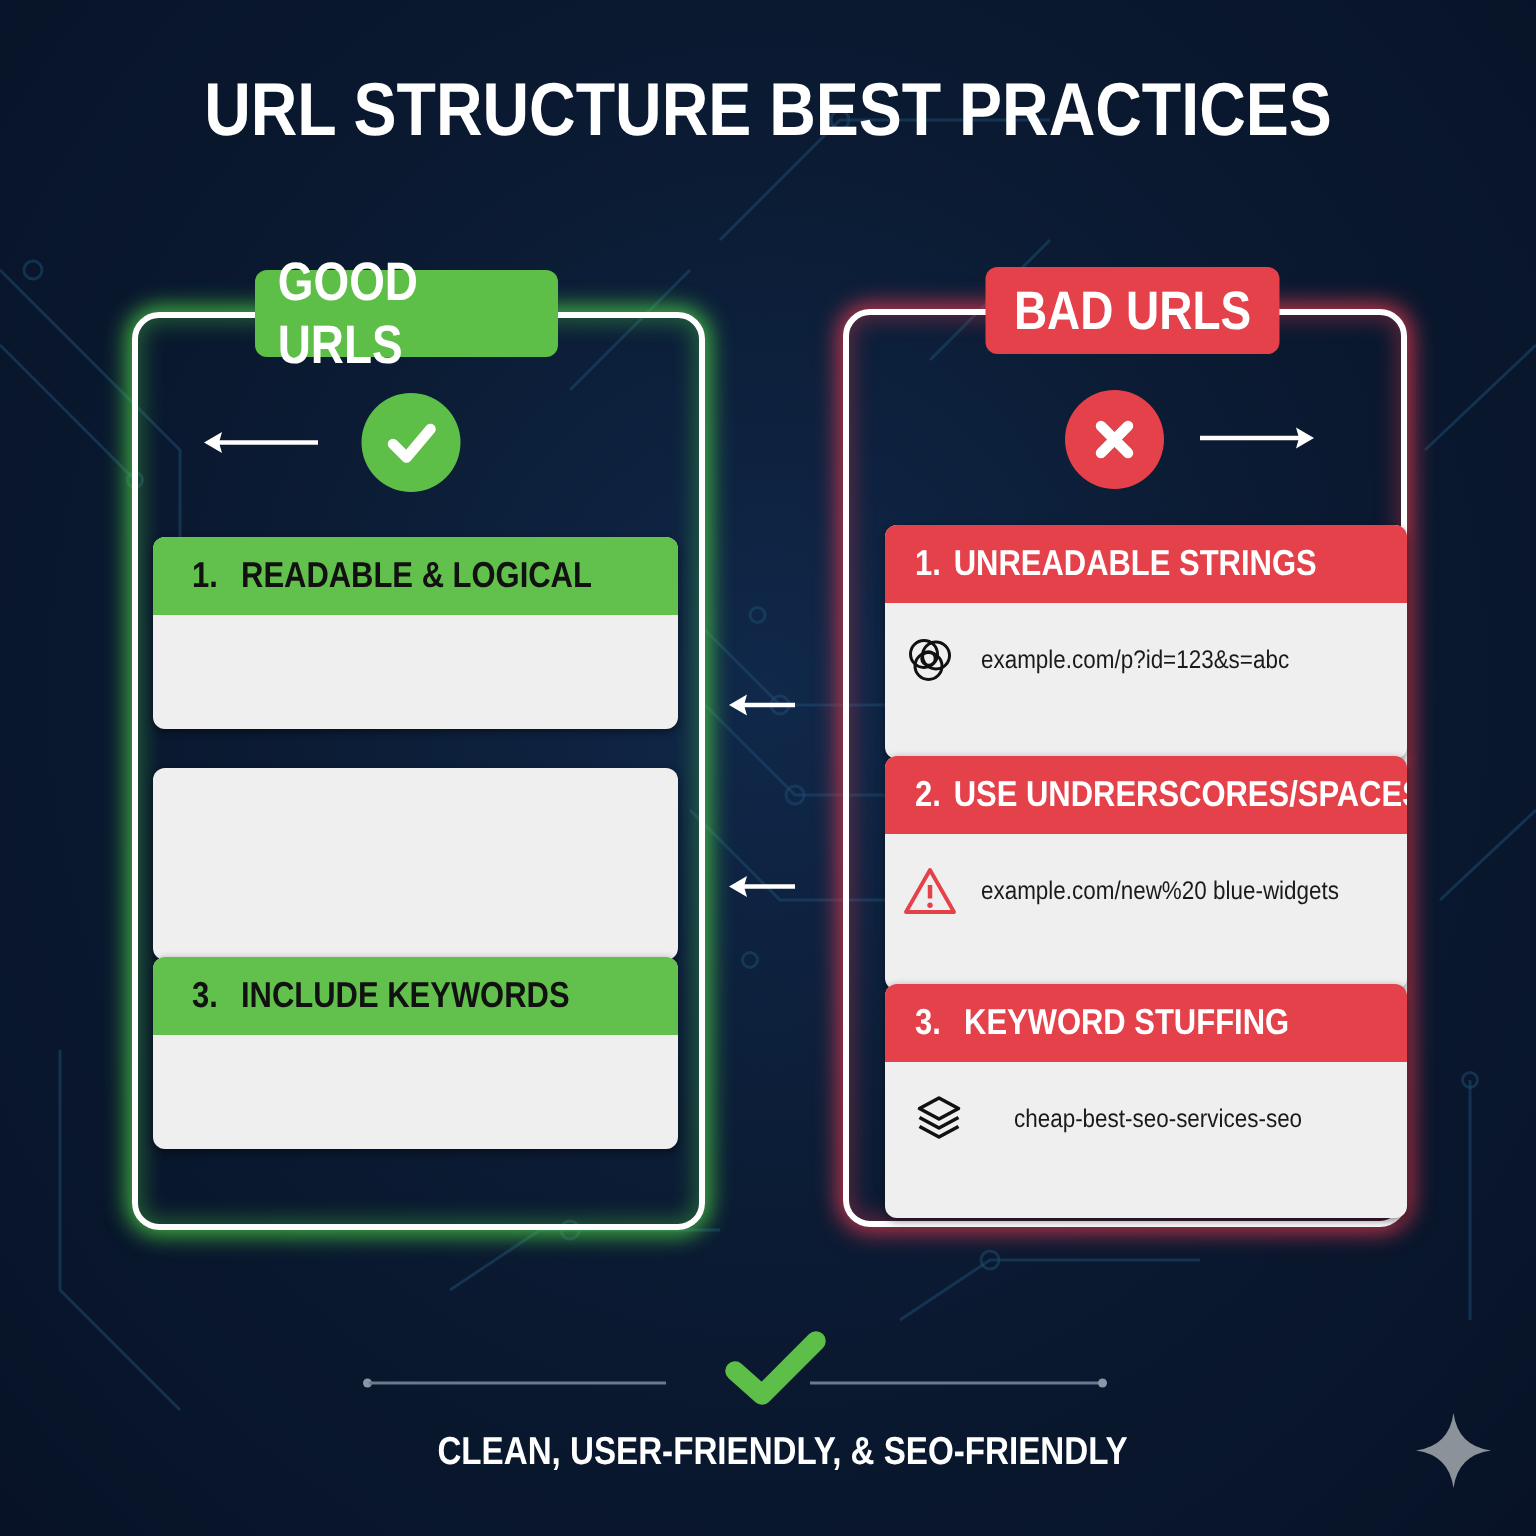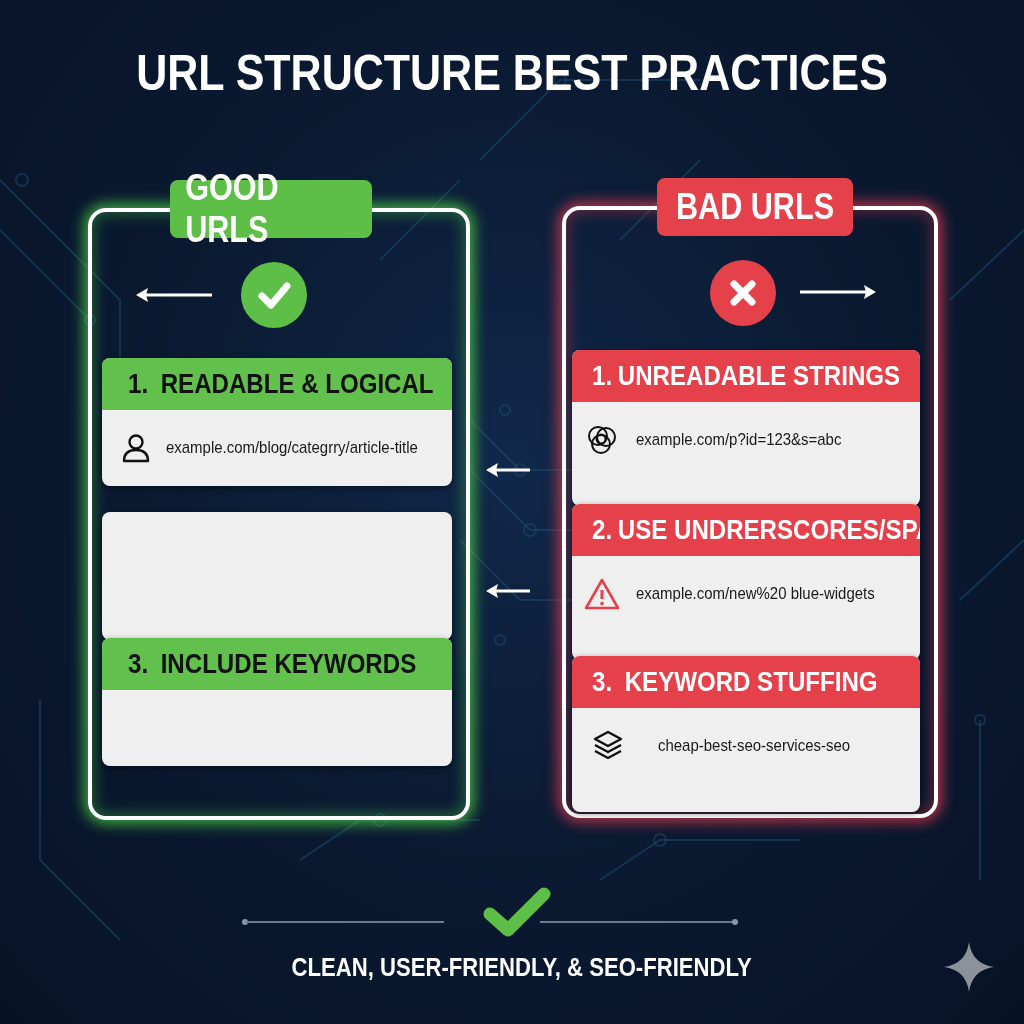--- a/index.html
+++ b/index.html
@@ -33,31 +33,31 @@
     display:flex; align-items:center; justify-content:center;
   }
   .circle-icon.good { left:241px; top:262px; background:#5ebf48; }
   .circle-icon.bad { left:710px; top:260px; background:#e5414b; }
   .arrow { position:absolute; }
   .card {
     position:absolute; border-radius:8px; overflow:hidden; background:#efefef;
     box-shadow: 0 2px 6px rgba(0,0,0,0.45);
   }
   .card .head {
-    height:52px; display:flex; align-items:center; font-weight:bold; font-size:28px;
+    height:52px; display:flex; align-items:center; font-weight:bold; font-size:24px;
   }
   .card .head .txt { display:inline-block; transform:scaleX(0.86); transform-origin:left center; white-space:nowrap; }
   .card.good .head { background:#62c04c; color:#111; padding-left:26px; }
   .card.bad .head { background:#e5414b; color:#fff; padding-left:20px; }
   .card .body {
     height:76px; display:flex; align-items:center; color:#1a1a1a; font-size:17px;
   }
   .card .body .url { display:inline-block; transform:scaleX(0.88); transform-origin:left center; white-space:nowrap; }
   .card.good { left:102px; width:350px; height:128px; }
-  .card.bad { left:572px; width:348px; height:156px; }
+  .card.bad { left:590px; width:348px; height:156px; }
   .card .body .ico { width:40px; margin-left:18px; margin-right:14px; display:flex; justify-content:center; }
   .num { display:inline-block; width:38px; }
   .footer-line { position:absolute; height:2px; background:#6b7a8f; top:921px; }
   .footer-dot { position:absolute; width:6px; height:6px; border-radius:50%; background:#8a97a8; top:919px; }
   .footer-text {
     position:absolute; top:952px; left:0; width:1044px; text-align:center; color:#fff;
     font-weight:bold; font-size:26px;
   }
   .footer-text span { display:inline-block; transform:scaleX(0.85); }
   .sparkle { position:absolute; left:944px; top:942px; }
@@ -110,29 +110,20 @@
 <div class="circle-icon good">
   <svg width="40" height="40" viewBox="0 0 40 40">
     <path d="M8 21 L17 30 L33 11" stroke="#fff" stroke-width="7" fill="none" stroke-linecap="round" stroke-linejoin="round"></path>
   </svg>
 </div>
 
 <div class="card good" style="top:358px">
   <div class="head">
     <span class="txt"><span class="num">1.</span><span>READABLE &amp; LOGICAL</span></span>
   </div>
-  <div class="body">
-    <span class="ico">
-      <svg width="32" height="32" viewBox="0 0 32 32">
-        <circle cx="16" cy="10" r="6.5" stroke="#111" stroke-width="2.4" fill="none"></circle>
-        <path d="M4 29 Q4 18 16 18 Q28 18 28 29 Z" stroke="#111" stroke-width="2.4" fill="none" stroke-linejoin="round"></path>
-      </svg>
-    </span>
-    <span class="url">example.com/blog/categrry/article-title</span>
-  </div>
 </div>
 
 <div class="card good" style="top:512px">
 </div>
 
 <div class="card good" style="top:638px">
   <div class="head">
     <span class="txt"><span class="num">3.</span><span>INCLUDE KEYWORDS</span></span>
   </div>
 </div>

